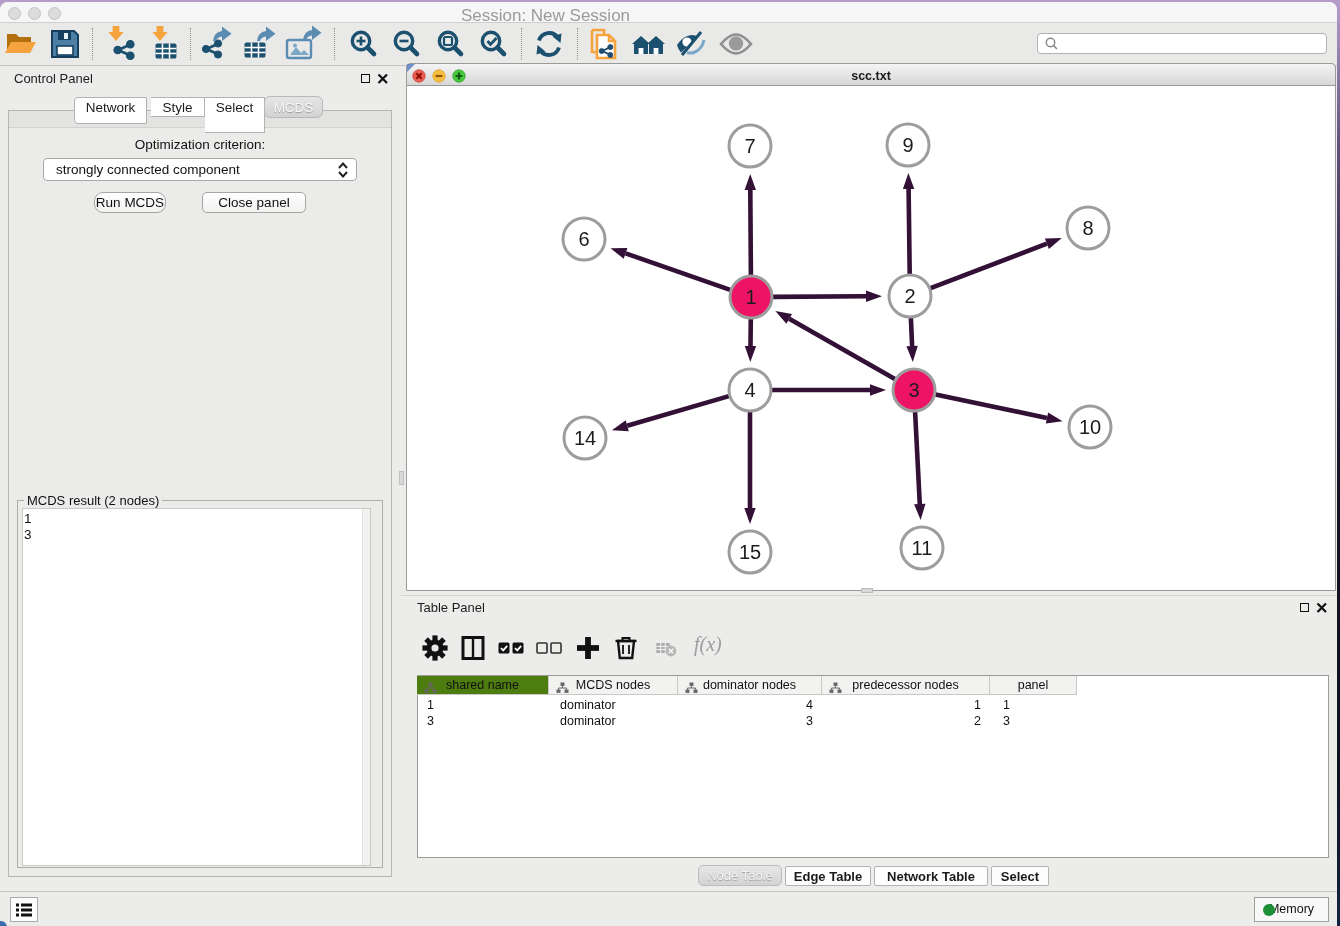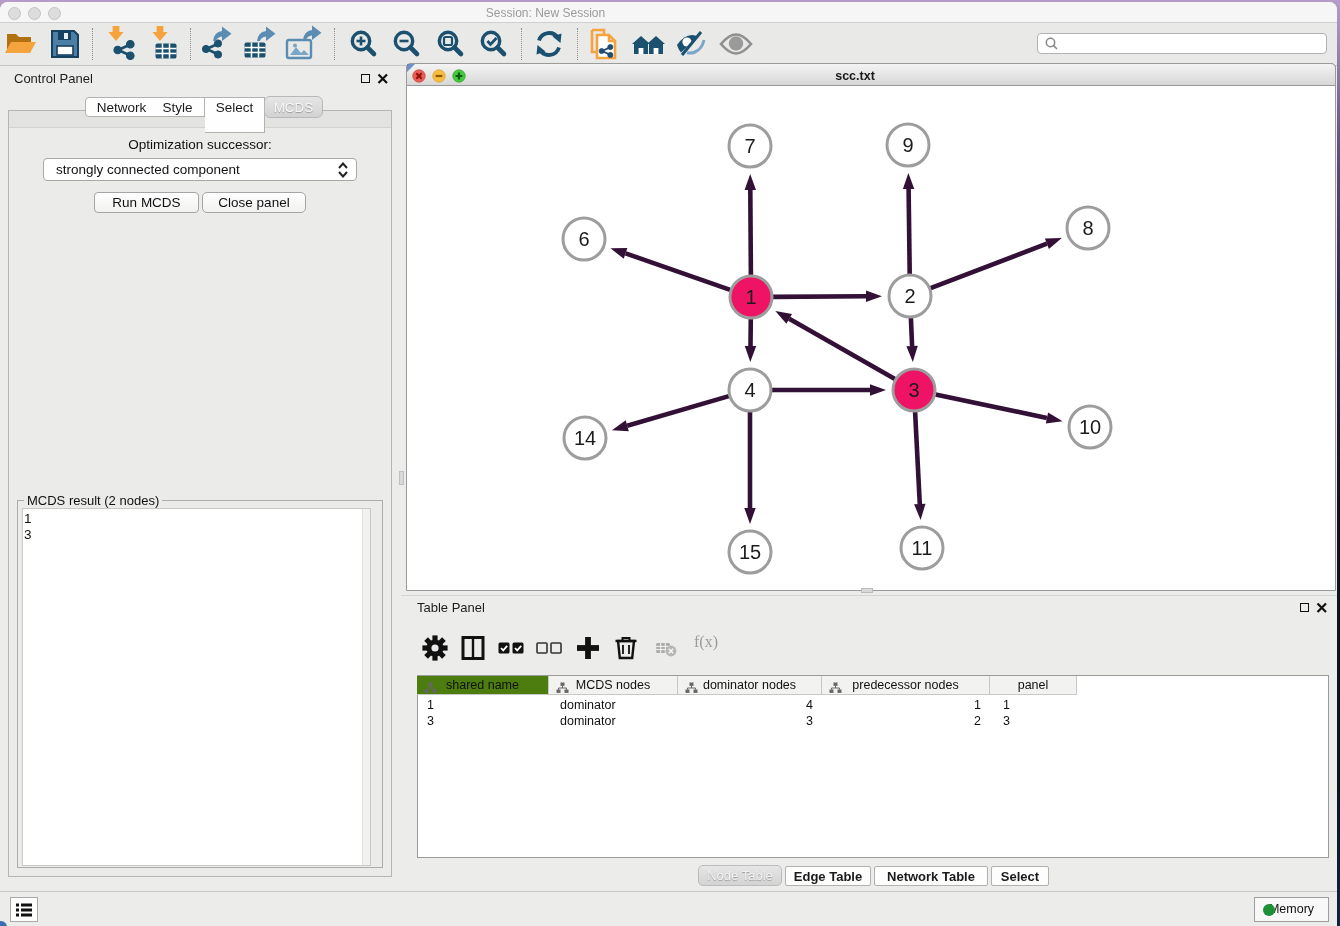--- a/index.html
+++ b/index.html
@@ -4,21 +4,21 @@
 html,body{width:1340px;height:926px;overflow:hidden}
 body{font-family:"Liberation Sans",sans-serif;background:linear-gradient(#b59cc9 0,#a18ab9 40px,#63527f 140px,#2c2344 300px,#131021 500px,#0d1220 780px,#13223e 926px)}
 .abs{position:absolute}
 </style></head><body>
 <div class="abs" style="left:0;top:2px;width:1337px;height:924px;background:#ececeb;border-radius:8px 8px 0 0"></div>
 
 <div class="abs" style="left:0;top:2px;width:1337px;height:21px;background:#f6f6f6;border-radius:8px 8px 0 0;border-bottom:1px solid #cfcfcd"></div>
 <div class="abs" style="left:8px;top:7px;width:13px;height:13px;border-radius:50%;background:#dcdcdc;border:1px solid #c3c3c3"></div>
 <div class="abs" style="left:28px;top:7px;width:13px;height:13px;border-radius:50%;background:#dcdcdc;border:1px solid #c3c3c3"></div>
 <div class="abs" style="left:48px;top:7px;width:13px;height:13px;border-radius:50%;background:#dcdcdc;border:1px solid #c3c3c3"></div>
-<div class="abs" style="left:0;top:6px;width:1091px;text-align:center;font-size:12px;color:#9b9b9b">Session: New Session</div>
+<div class="abs" style="left:0;top:6px;width:1091px;text-align:center;font-size:17px;color:#9b9b9b">Session: New Session</div>
 
 <div class="abs" id="toolbar" style="left:0;top:23px;width:1337px;height:43px;background:#e9e9e8;border-bottom:1px solid #c6c6c4">
 <svg width="780" height="42" style="position:absolute;left:0;top:0">
       <g transform="translate(21,21)">
         <path d="M-14,-10 h9 l3,3 h12 v15 h-24 z" fill="#b3700f"></path>
         <path d="M-16,9 l6,-11 h25 l-6,11 z" fill="#f5a33c"></path>
       </g>
       <g transform="translate(65,21)">
         <path d="M-13,-13 h22 l4,4 v22 h-26 z" fill="#4d7ea6" stroke="#16405f" stroke-width="2"></path>
         <rect x="-7" y="-13" width="13" height="9" fill="#16405f"></rect>
@@ -146,30 +146,30 @@
 </div>
 </div>
 
 <div class="abs" style="left:14px;top:71px;font-size:13px;color:#1d1d1d">Control Panel</div>
 <div class="abs" style="left:361px;top:74px;width:9px;height:9px;border:1.5px solid #111"></div>
 <svg class="abs" style="left:377px;top:73px" width="12" height="12">
     <path d="M1.5,1.5 L10,10 M10,1.5 L1.5,10" stroke="#111" stroke-width="2.2"></path>
   </svg>
 <div class="abs" style="left:8px;top:110px;width:384px;height:767px;border:1px solid #b5b5b3;background:#ebebea"></div>
 <div class="abs" style="left:9px;top:111px;width:382px;height:17px;background:#e3e3e1;border-bottom:1px solid #d2d2d0"></div>
-<div class="abs" style="left:85px;top:97px;width:73px;height:20px;background:#fefefe;border:1px solid #b2b2b0;border-radius:4px 0 0 4px;font-size:13.5px;color:#1a1a1a;text-align:center;line-height:19px">Network</div>
+<div class="abs" style="left:74px;top:97px;width:73px;height:27px;background:#fefefe;border:1px solid #b2b2b0;border-radius:4px 0 0 4px;font-size:13.5px;color:#1a1a1a;text-align:center;line-height:19px">Network</div>
 <div class="abs" style="left:151px;top:97px;width:54px;height:20px;background:#fefefe;border:1px solid #b2b2b0;border-left:none;font-size:13.5px;color:#1a1a1a;text-align:center;line-height:19px">Style</div>
 <div class="abs" style="left:205px;top:97px;width:60px;height:36px;background:#fefefe;border:1px solid #b2b2b0;border-left:none;font-size:13.5px;color:#1a1a1a;text-align:center;line-height:19px">Select</div>
 <div class="abs" style="left:264px;top:96px;width:59px;height:22px;background:linear-gradient(#e6e6e6,#d2d2d2);border:1px solid #b8b8b8;border-radius:6px;font-size:13.5px;color:#f8f8f8;text-shadow:0 1px 1px #9a9a9a;text-align:center;line-height:21px">MCDS</div>
-<div class="abs" style="left:8px;top:137px;width:384px;text-align:center;font-size:13.5px;color:#111">Optimization successor:</div>
+<div class="abs" style="left:8px;top:137px;width:384px;text-align:center;font-size:13.5px;color:#111">Optimization criterion:</div>
 <div class="abs" style="left:43px;top:158px;width:314px;height:23px;background:#fff;border:1px solid #a8a8a6;border-radius:4px;font-size:13.5px;color:#111;line-height:21px;padding-left:12px">strongly connected component
 <svg width="14" height="18" style="position:absolute;right:6px;top:2px">
       <path d="M3,7 L7,2.5 L11,7 M3,11 L7,15.5 L11,11" fill="none" stroke="#222" stroke-width="2"></path>
     </svg></div>
-<div class="abs" style="left:94px;top:192px;width:105px;height:21px;background:linear-gradient(#ffffff,#f1f1f0);border:1px solid #a5a5a3;border-radius:4px;font-size:13.5px;color:#111;text-align:center;line-height:19px">Run MCDS</div>
+<div class="abs" style="left:94px;top:192px;width:72px;height:21px;background:linear-gradient(#ffffff,#f1f1f0);border:1px solid #a5a5a3;border-radius:9px;font-size:13.5px;color:#111;text-align:center;line-height:19px">Run MCDS</div>
 <div class="abs" style="left:202px;top:192px;width:104px;height:21px;background:linear-gradient(#ffffff,#f1f1f0);border:1px solid #a5a5a3;border-radius:5px;font-size:13.5px;color:#111;text-align:center;line-height:19px">Close panel</div>
 
 <div class="abs" style="left:17px;top:500px;width:366px;height:368px;border:1px solid #adadab"></div>
 <div class="abs" style="left:24px;top:493px;background:#ebebea;padding:0 3px;font-size:13px;color:#111">MCDS result (2 nodes)</div>
 <div class="abs" style="left:22px;top:508px;width:349px;height:358px;background:#fff;border:1px solid #c9c9c7"></div>
 <div class="abs" style="left:362px;top:509px;width:8px;height:356px;background:#f1f1f0;border-left:1px solid #e2e2e0"></div>
 <div class="abs" style="left:24px;top:511px;font-size:13.5px;color:#111;line-height:16px">1<br>3</div>
 
 <div class="abs" style="left:406px;top:63px;width:930px;height:528px;background:#fff;border:1px solid #9a9a98;border-radius:5px 5px 0 0"></div>
 <div class="abs" style="left:406px;top:63px;width:930px;height:23px;background:linear-gradient(#f4f4f4,#d7d7d7);border:1px solid #9a9a98;border-radius:5px 5px 0 0"></div>
@@ -177,21 +177,21 @@
     <path d="M0,0 h8 l-8,8 z" fill="#5a7fc0" opacity="0.85"></path>
   </svg>
 <svg class="abs" style="left:412px;top:69px" width="60" height="14">
 <circle cx="7" cy="7" r="6.2" fill="#ec5e55" stroke="#c9463d" stroke-width="0.8"></circle>
     <path d="M4.3,4.3 l5.4,5.4 m0,-5.4 l-5.4,5.4" stroke="#8e0f06" stroke-width="2"></path>
 <circle cx="27" cy="7" r="6.2" fill="#f6bd3e" stroke="#dda32c" stroke-width="0.8"></circle>
     <line x1="23.6" y1="7" x2="30.4" y2="7" stroke="#90570a" stroke-width="2.2"></line>
 <circle cx="47" cy="7" r="6.2" fill="#47c83e" stroke="#36a32e" stroke-width="0.8"></circle>
     <path d="M43.6,7 h6.8 M47,3.6 v6.8" stroke="#0c5c10" stroke-width="2.2"></path>
 </svg>
-<div class="abs" style="left:390px;top:69px;width:930px;text-align:center;font-size:12.5px;font-weight:bold;color:#1a1a1a">scc.txt</div>
+<div class="abs" style="left:406px;top:69px;width:930px;text-align:center;font-size:12.5px;font-weight:bold;color:#1a1a1a">scc.txt</div>
 <svg class="abs" style="left:407px;top:87px" width="929" height="503" viewBox="1 1 929 503">
 <line x1="344.9" y1="189.0" x2="344.3" y2="104.0" stroke="#331036" stroke-width="4.6"></line>
 <polygon points="344.2,88.0 350.0,104.0 338.6,104.0" fill="#331036"></polygon>
 <line x1="324.2" y1="203.8" x2="219.6" y2="167.4" stroke="#331036" stroke-width="4.6"></line>
 <polygon points="204.5,162.2 221.4,162.1 217.7,172.8" fill="#331036"></polygon>
 <line x1="367.0" y1="210.9" x2="460.0" y2="210.3" stroke="#331036" stroke-width="4.6"></line>
 <polygon points="476.0,210.2 460.0,216.0 460.0,204.6" fill="#331036"></polygon>
 <line x1="344.8" y1="233.0" x2="344.5" y2="260.0" stroke="#331036" stroke-width="4.6"></line>
 <polygon points="344.3,276.0 338.8,259.9 350.2,260.1" fill="#331036"></polygon>
 <line x1="503.7" y1="188.0" x2="502.6" y2="103.0" stroke="#331036" stroke-width="4.6"></line>
@@ -285,21 +285,21 @@
           <line x1="-11" y1="-2.6" x2="11" y2="-2.6"></line>
           <line x1="-11" y1="2.6" x2="11" y2="2.6"></line>
           <line x1="-3.7" y1="-8" x2="-3.7" y2="8"></line>
           <line x1="3.7" y1="-8" x2="3.7" y2="8"></line>
         </g>
       </g>
       <circle cx="8" cy="3" r="5.4" fill="#8a8a8a"></circle>
       <path d="M5.8,0.8 l4.4,4.4 m0,-4.4 l-4.4,4.4" stroke="#fff" stroke-width="1.6"></path>
     </g>
   </svg>
-<div class="abs" style="left:694px;top:633px;font-family:'Liberation Serif',serif;font-size:16px;color:#9c9c9c">f(x)</div>
+<div class="abs" style="left:694px;top:633px;font-family:'Liberation Serif',serif;font-style:italic;font-size:20px;color:#9c9c9c">f(x)</div>
 <div class="abs" style="left:417px;top:675px;width:912px;height:183px;background:#fff;border:1px solid #9b9b99"></div>
 <div class="abs" style="left:417px;top:676px;width:132px;height:19px;background:#4d7c0f;border-right:1px solid #c8c8c6;border-bottom:1px solid #c8c8c6">
     <span style="position:absolute;left:7px;top:4px"><svg width="13" height="12" viewBox="0 0 13 12" style="flex:0 0 auto">
         <rect x="4.5" y="0.5" width="4" height="3.4" fill="#666"></rect>
         <rect x="0.5" y="7.5" width="4" height="3.4" fill="#666"></rect>
         <rect x="8.5" y="7.5" width="4" height="3.4" fill="#666"></rect>
         <path d="M6.5,4 v2 M2.5,7.5 v-1.5 h8 v1.5" fill="none" stroke="#666" stroke-width="1"></path>
       </svg></span>
     <span style="position:absolute;left:0;right:0;top:2px;text-align:center;font-size:12.5px;color:#111">shared name</span>
   </div>

